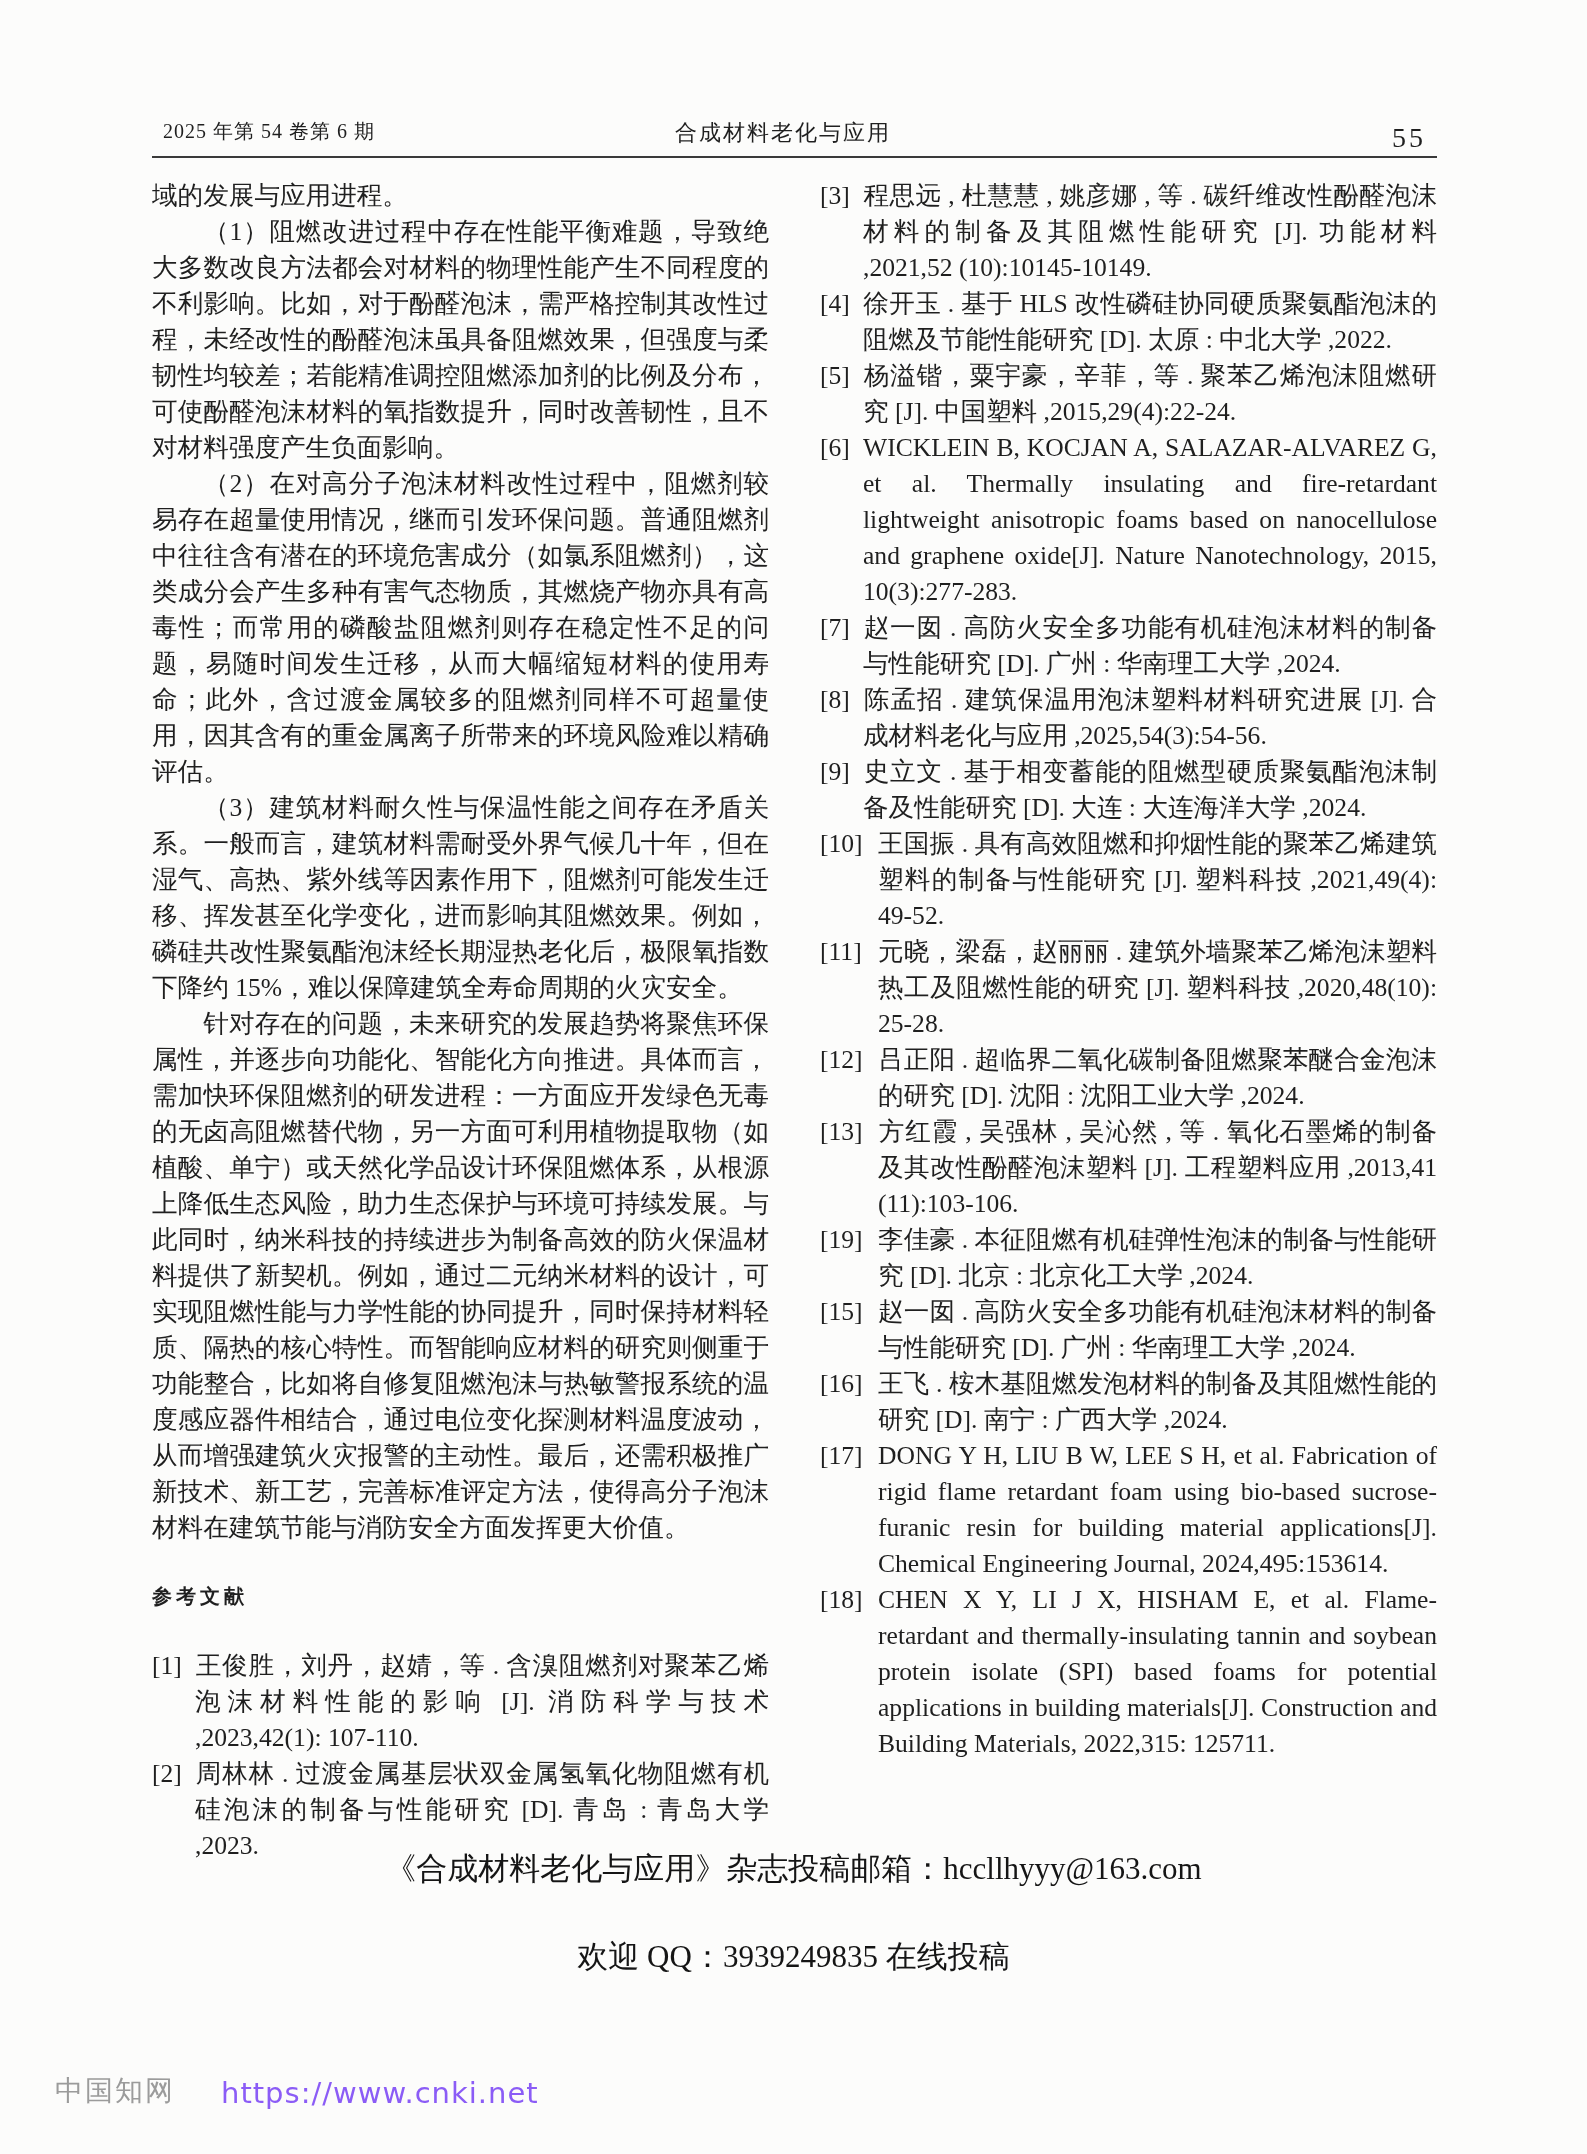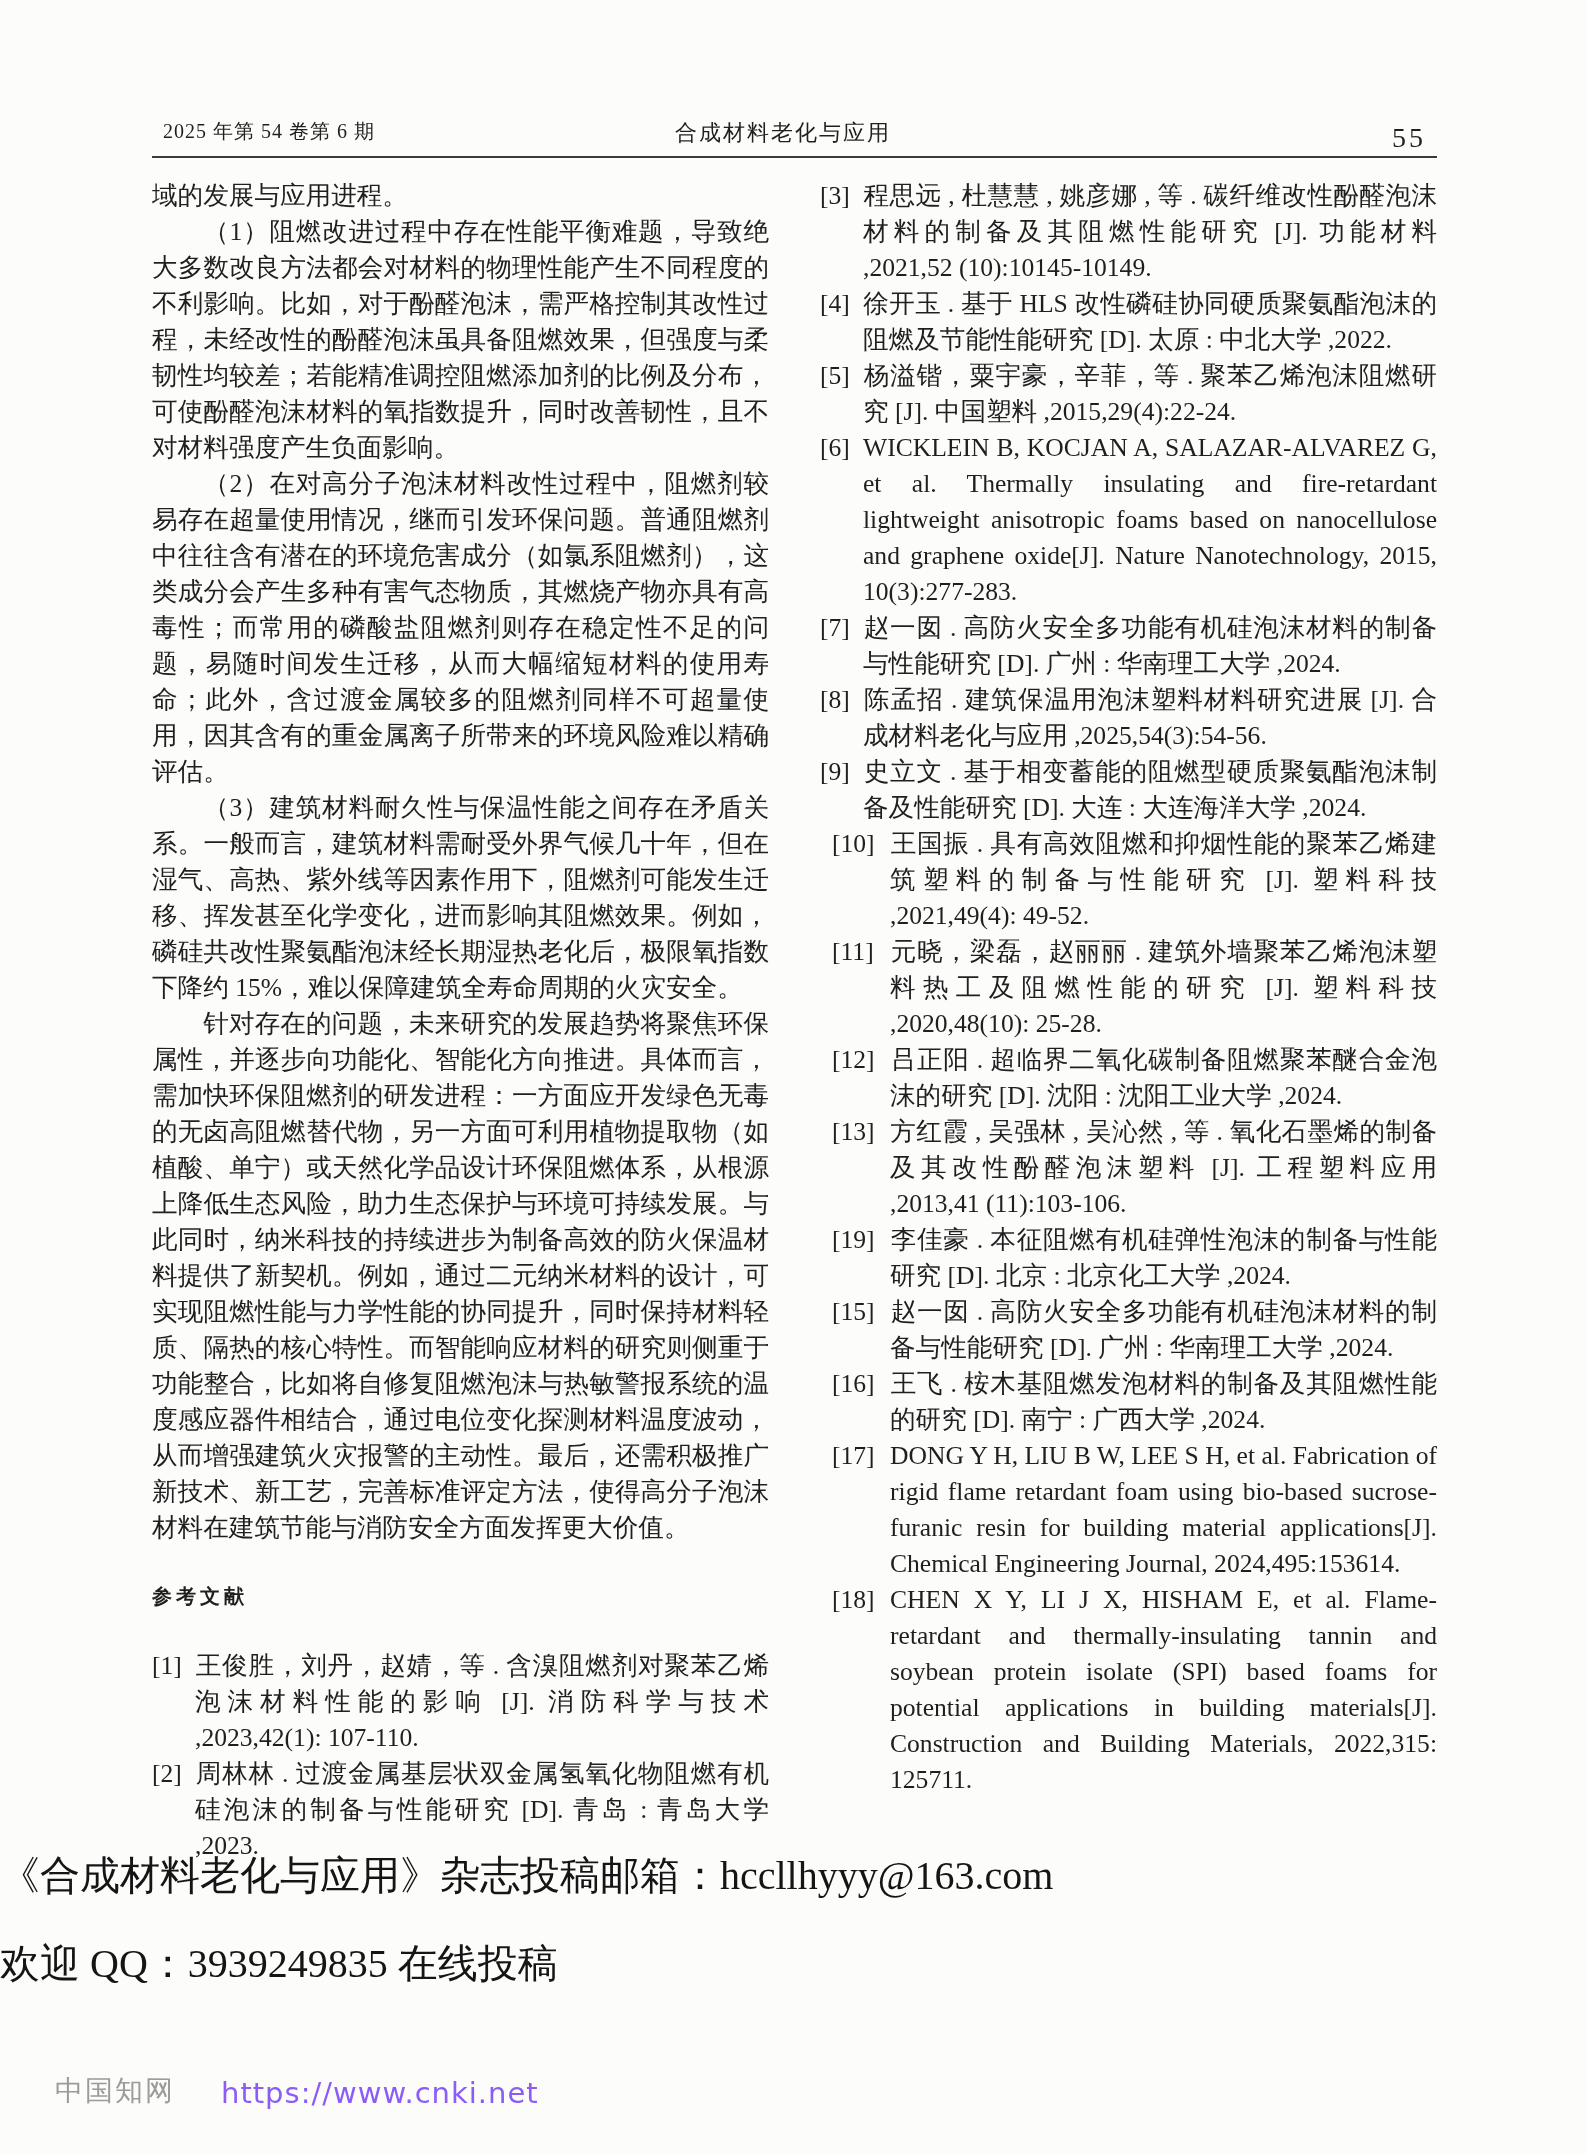--- a/index.html
+++ b/index.html
@@ -20,26 +20,26 @@
   
   .col{position:absolute;top:178px;width:617px;font-size:25.6px;line-height:36px;
        text-align:justify;text-justify:inter-character;overflow-wrap:break-word;}
   .col-left{left:152px;}
   .col-right{left:820px;}
   .para{margin:0;}
   .para.indent{text-indent:2em;}
   .refs-heading{font-size:20px;font-weight:bold;letter-spacing:4px;margin:32px 0 34px 0;text-align:left;}
   .ref{margin:0;}
   .ref-1{padding-left:43px;text-indent:-43px;}
-  .ref-2{padding-left:58px;text-indent:-58px;margin-left:12px;}
+  .ref-2{padding-left:58px;text-indent:-58px;}
   .ref-marker{display:inline-block;text-indent:0;}
   .ref-1 .ref-marker{width:43px;}
   .ref-2 .ref-marker{width:58px;}
   
-  .notice{position:absolute;left:0;width:1587px;text-align:left;font-size:40px;color:#151515;}
+  .notice{position:absolute;left:0;width:1587px;text-align:center;font-size:31px;color:#151515;}
   .notice-line1{top:1848px;}
   .notice-line2{top:1936px;}
   
   .wm-brand{position:absolute;left:55px;top:2072px;font-size:28px;color:#9b9b9b;
             font-family:"DejaVu Sans","Liberation Sans",sans-serif;letter-spacing:2px;}
   .wm-url{position:absolute;left:221px;top:2076px;font-size:29px;color:#8b5cf6;
           font-family:"DejaVu Sans","Liberation Sans",sans-serif;letter-spacing:1px;}
 </style>
 </head>
 <body>

